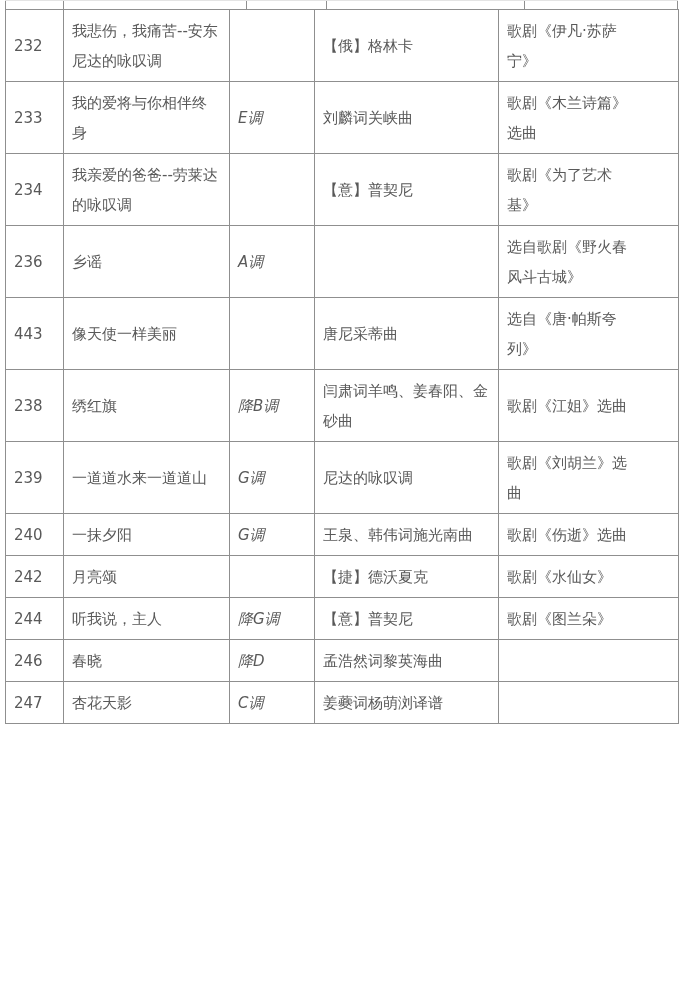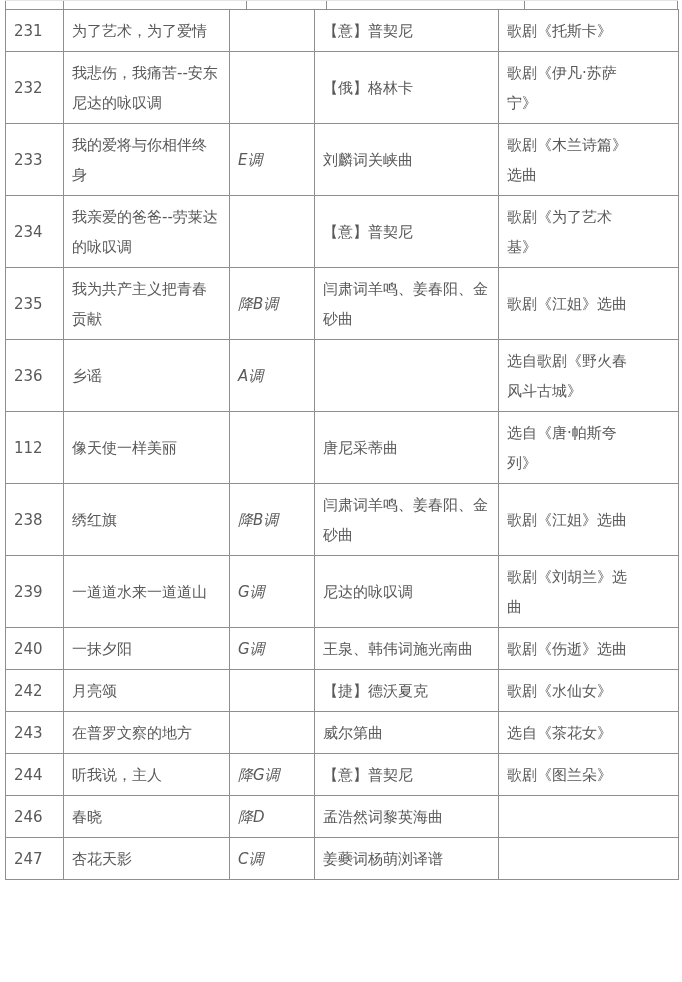--- a/index.html
+++ b/index.html
@@ -76,27 +76,20 @@
     <table class="rep">
       <colgroup>
         <col style="width:58px">
         <col style="width:166px">
         <col style="width:85px">
         <col style="width:184px">
         <col style="width:180px">
       </colgroup>
       <tbody id="table-body">
           <tr>
-    <td class="c-num">231</td>
-    <td class="c-title">为了艺术，为了爱情</td>
-    <td class="c-key"></td>
-    <td class="c-comp">【意】普契尼</td>
-    <td class="c-src">歌剧《托斯卡》</td>
-  </tr>
-          <tr>
     <td class="c-num">232</td>
     <td class="c-title">我悲伤，我痛苦--安东
 尼达的咏叹调</td>
     <td class="c-key"></td>
     <td class="c-comp">【俄】格林卡</td>
     <td class="c-src">歌剧《伊凡·苏萨
 宁》</td>
   </tr>
           <tr>
     <td class="c-num">233</td>
@@ -110,38 +103,29 @@
           <tr>
     <td class="c-num">234</td>
     <td class="c-title">我亲爱的爸爸--劳莱达
 的咏叹调</td>
     <td class="c-key"></td>
     <td class="c-comp">【意】普契尼</td>
     <td class="c-src">歌剧《为了艺术
 基》</td>
   </tr>
           <tr>
-    <td class="c-num">235</td>
-    <td class="c-title">我为共产主义把青春
-贡献</td>
-    <td class="c-key">降B调</td>
-    <td class="c-comp">闫肃词羊鸣、姜春阳、金
-砂曲</td>
-    <td class="c-src">歌剧《江姐》选曲</td>
-  </tr>
-          <tr>
     <td class="c-num">236</td>
     <td class="c-title">乡谣</td>
     <td class="c-key">A调</td>
     <td class="c-comp"></td>
     <td class="c-src">选自歌剧《野火春
 风斗古城》</td>
   </tr>
           <tr>
-    <td class="c-num">112</td>
+    <td class="c-num">443</td>
     <td class="c-title">像天使一样美丽</td>
     <td class="c-key"></td>
     <td class="c-comp">唐尼采蒂曲</td>
     <td class="c-src">选自《唐·帕斯夸
 列》</td>
   </tr>
           <tr>
     <td class="c-num">238</td>
     <td class="c-title">绣红旗</td>
     <td class="c-key">降B调</td>
@@ -165,27 +149,20 @@
     <td class="c-src">歌剧《伤逝》选曲</td>
   </tr>
           <tr>
     <td class="c-num">242</td>
     <td class="c-title">月亮颂</td>
     <td class="c-key"></td>
     <td class="c-comp">【捷】德沃夏克</td>
     <td class="c-src">歌剧《水仙女》</td>
   </tr>
           <tr>
-    <td class="c-num">243</td>
-    <td class="c-title">在普罗文察的地方</td>
-    <td class="c-key"></td>
-    <td class="c-comp">威尔第曲</td>
-    <td class="c-src">选自《茶花女》</td>
-  </tr>
-          <tr>
     <td class="c-num">244</td>
     <td class="c-title">听我说，主人</td>
     <td class="c-key">降G调</td>
     <td class="c-comp">【意】普契尼</td>
     <td class="c-src">歌剧《图兰朵》</td>
   </tr>
           <tr>
     <td class="c-num">246</td>
     <td class="c-title">春晓</td>
     <td class="c-key">降D</td>

